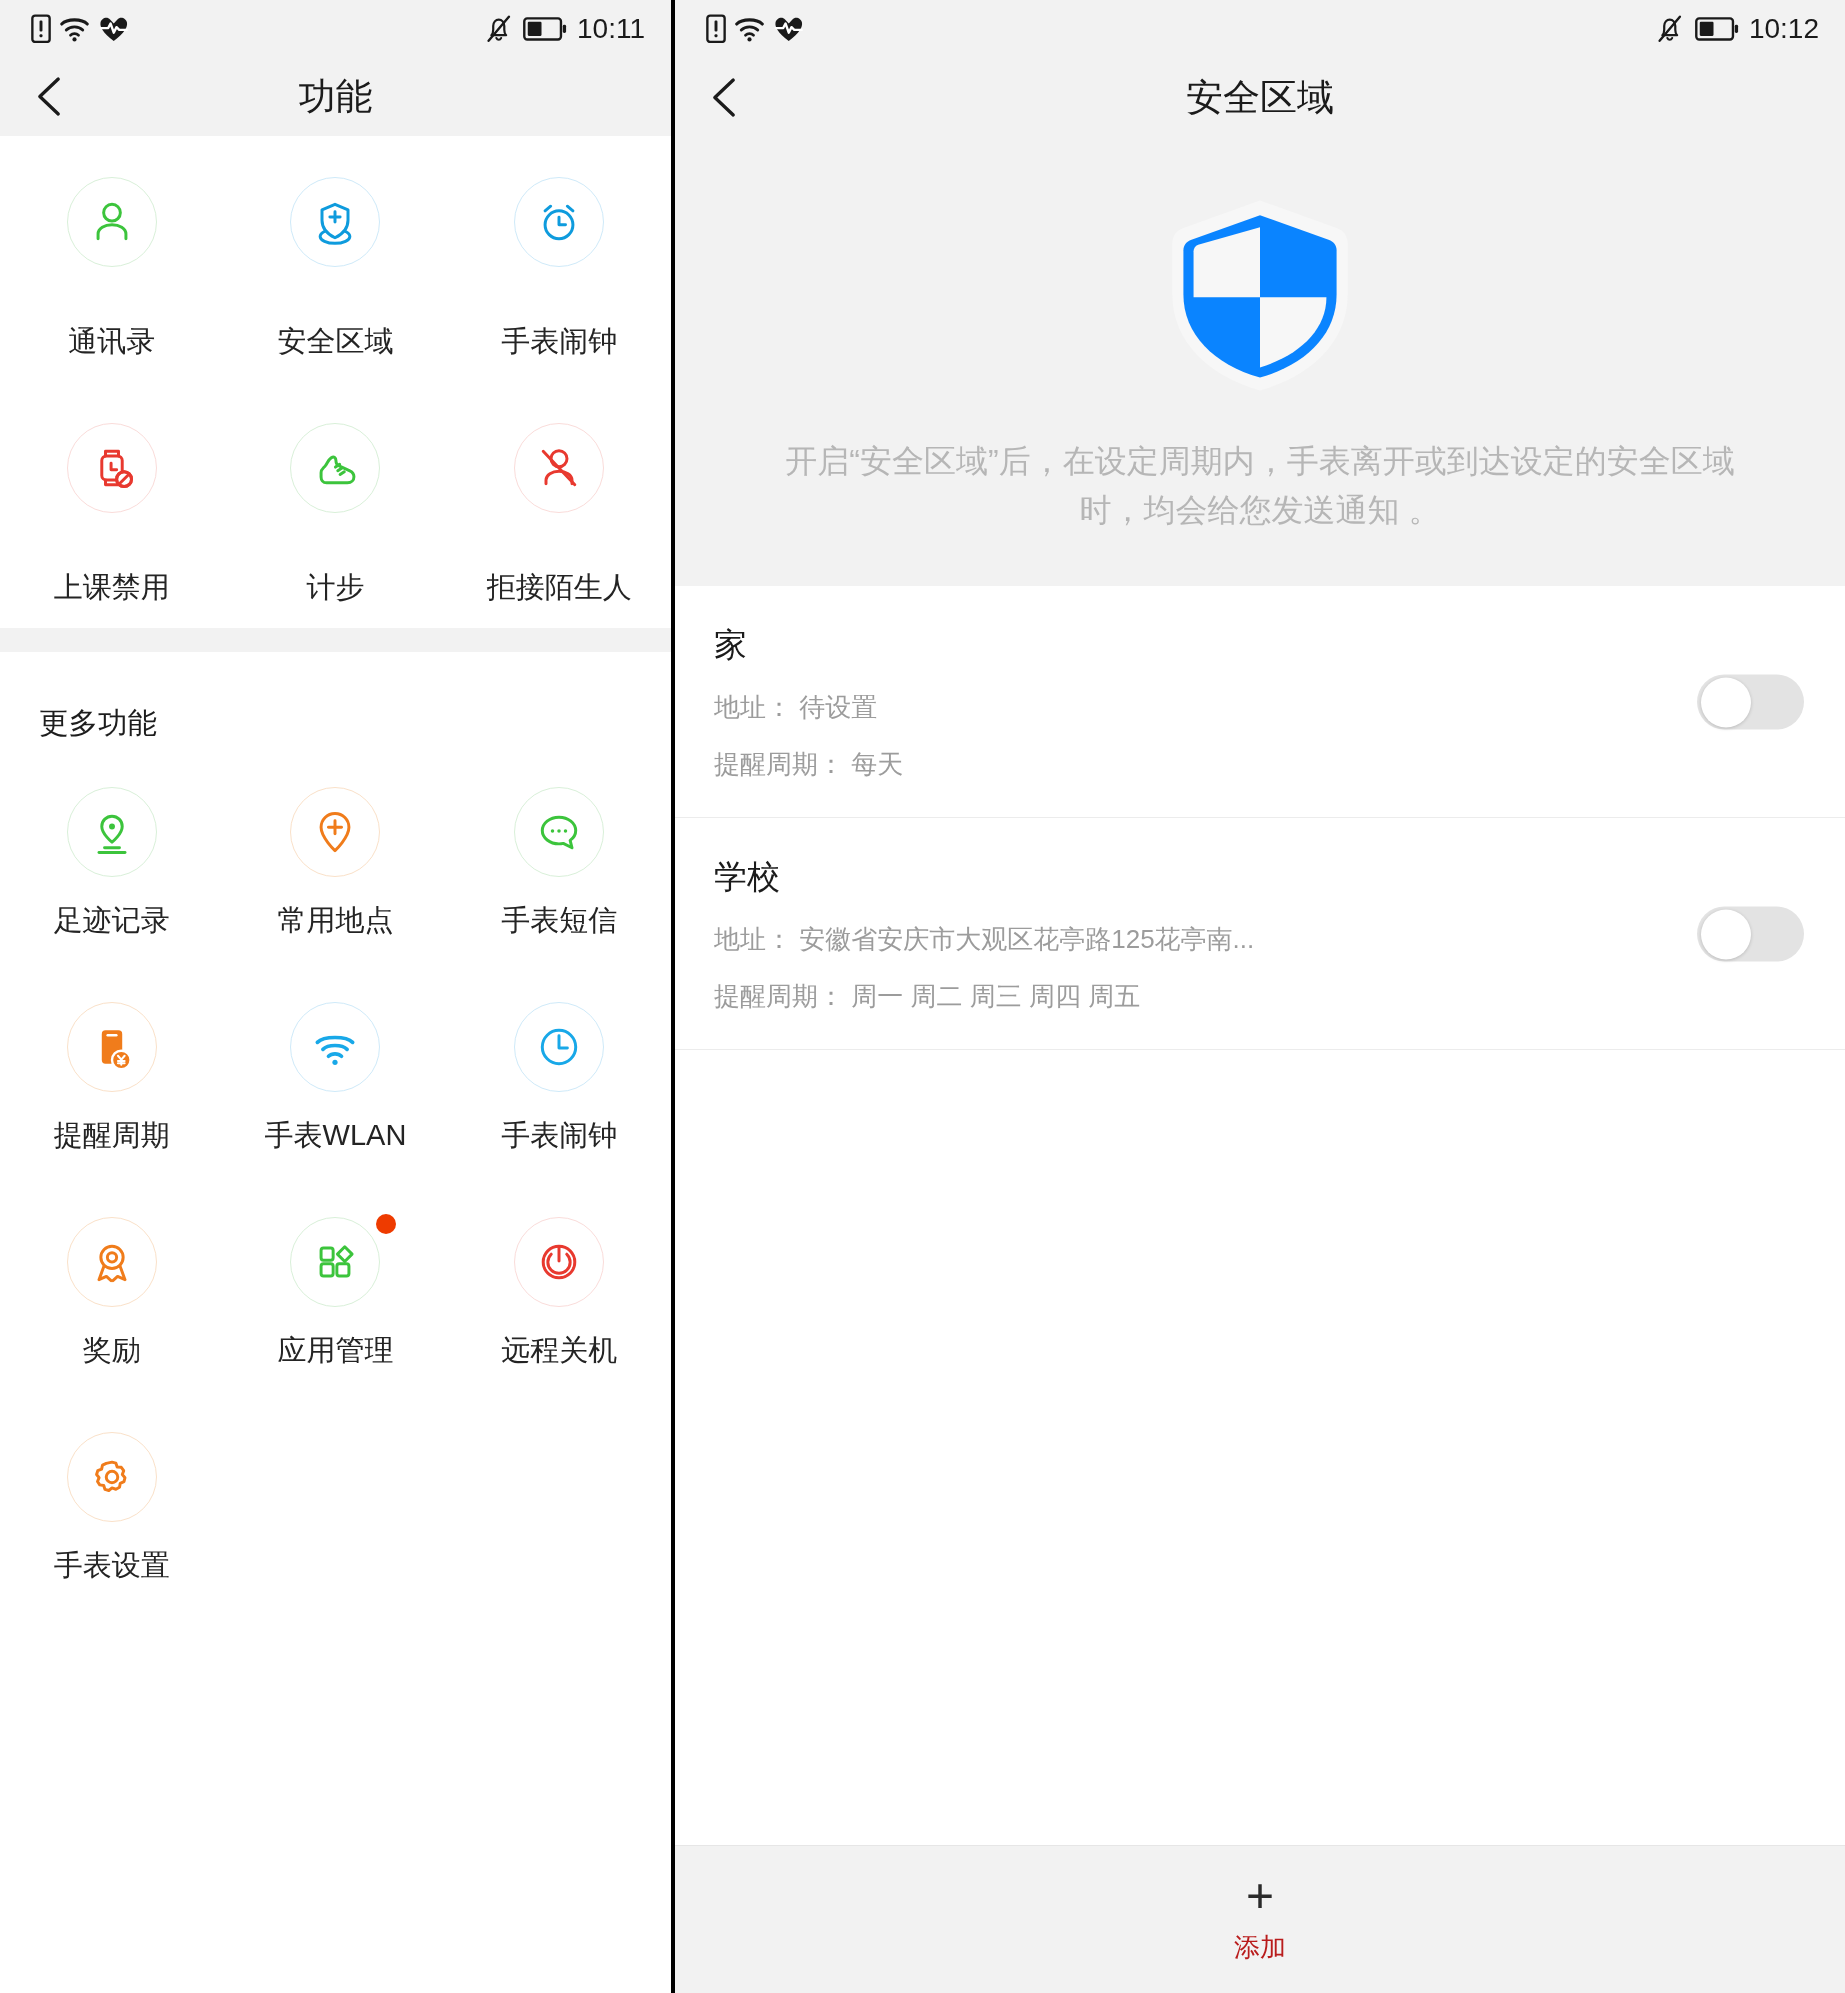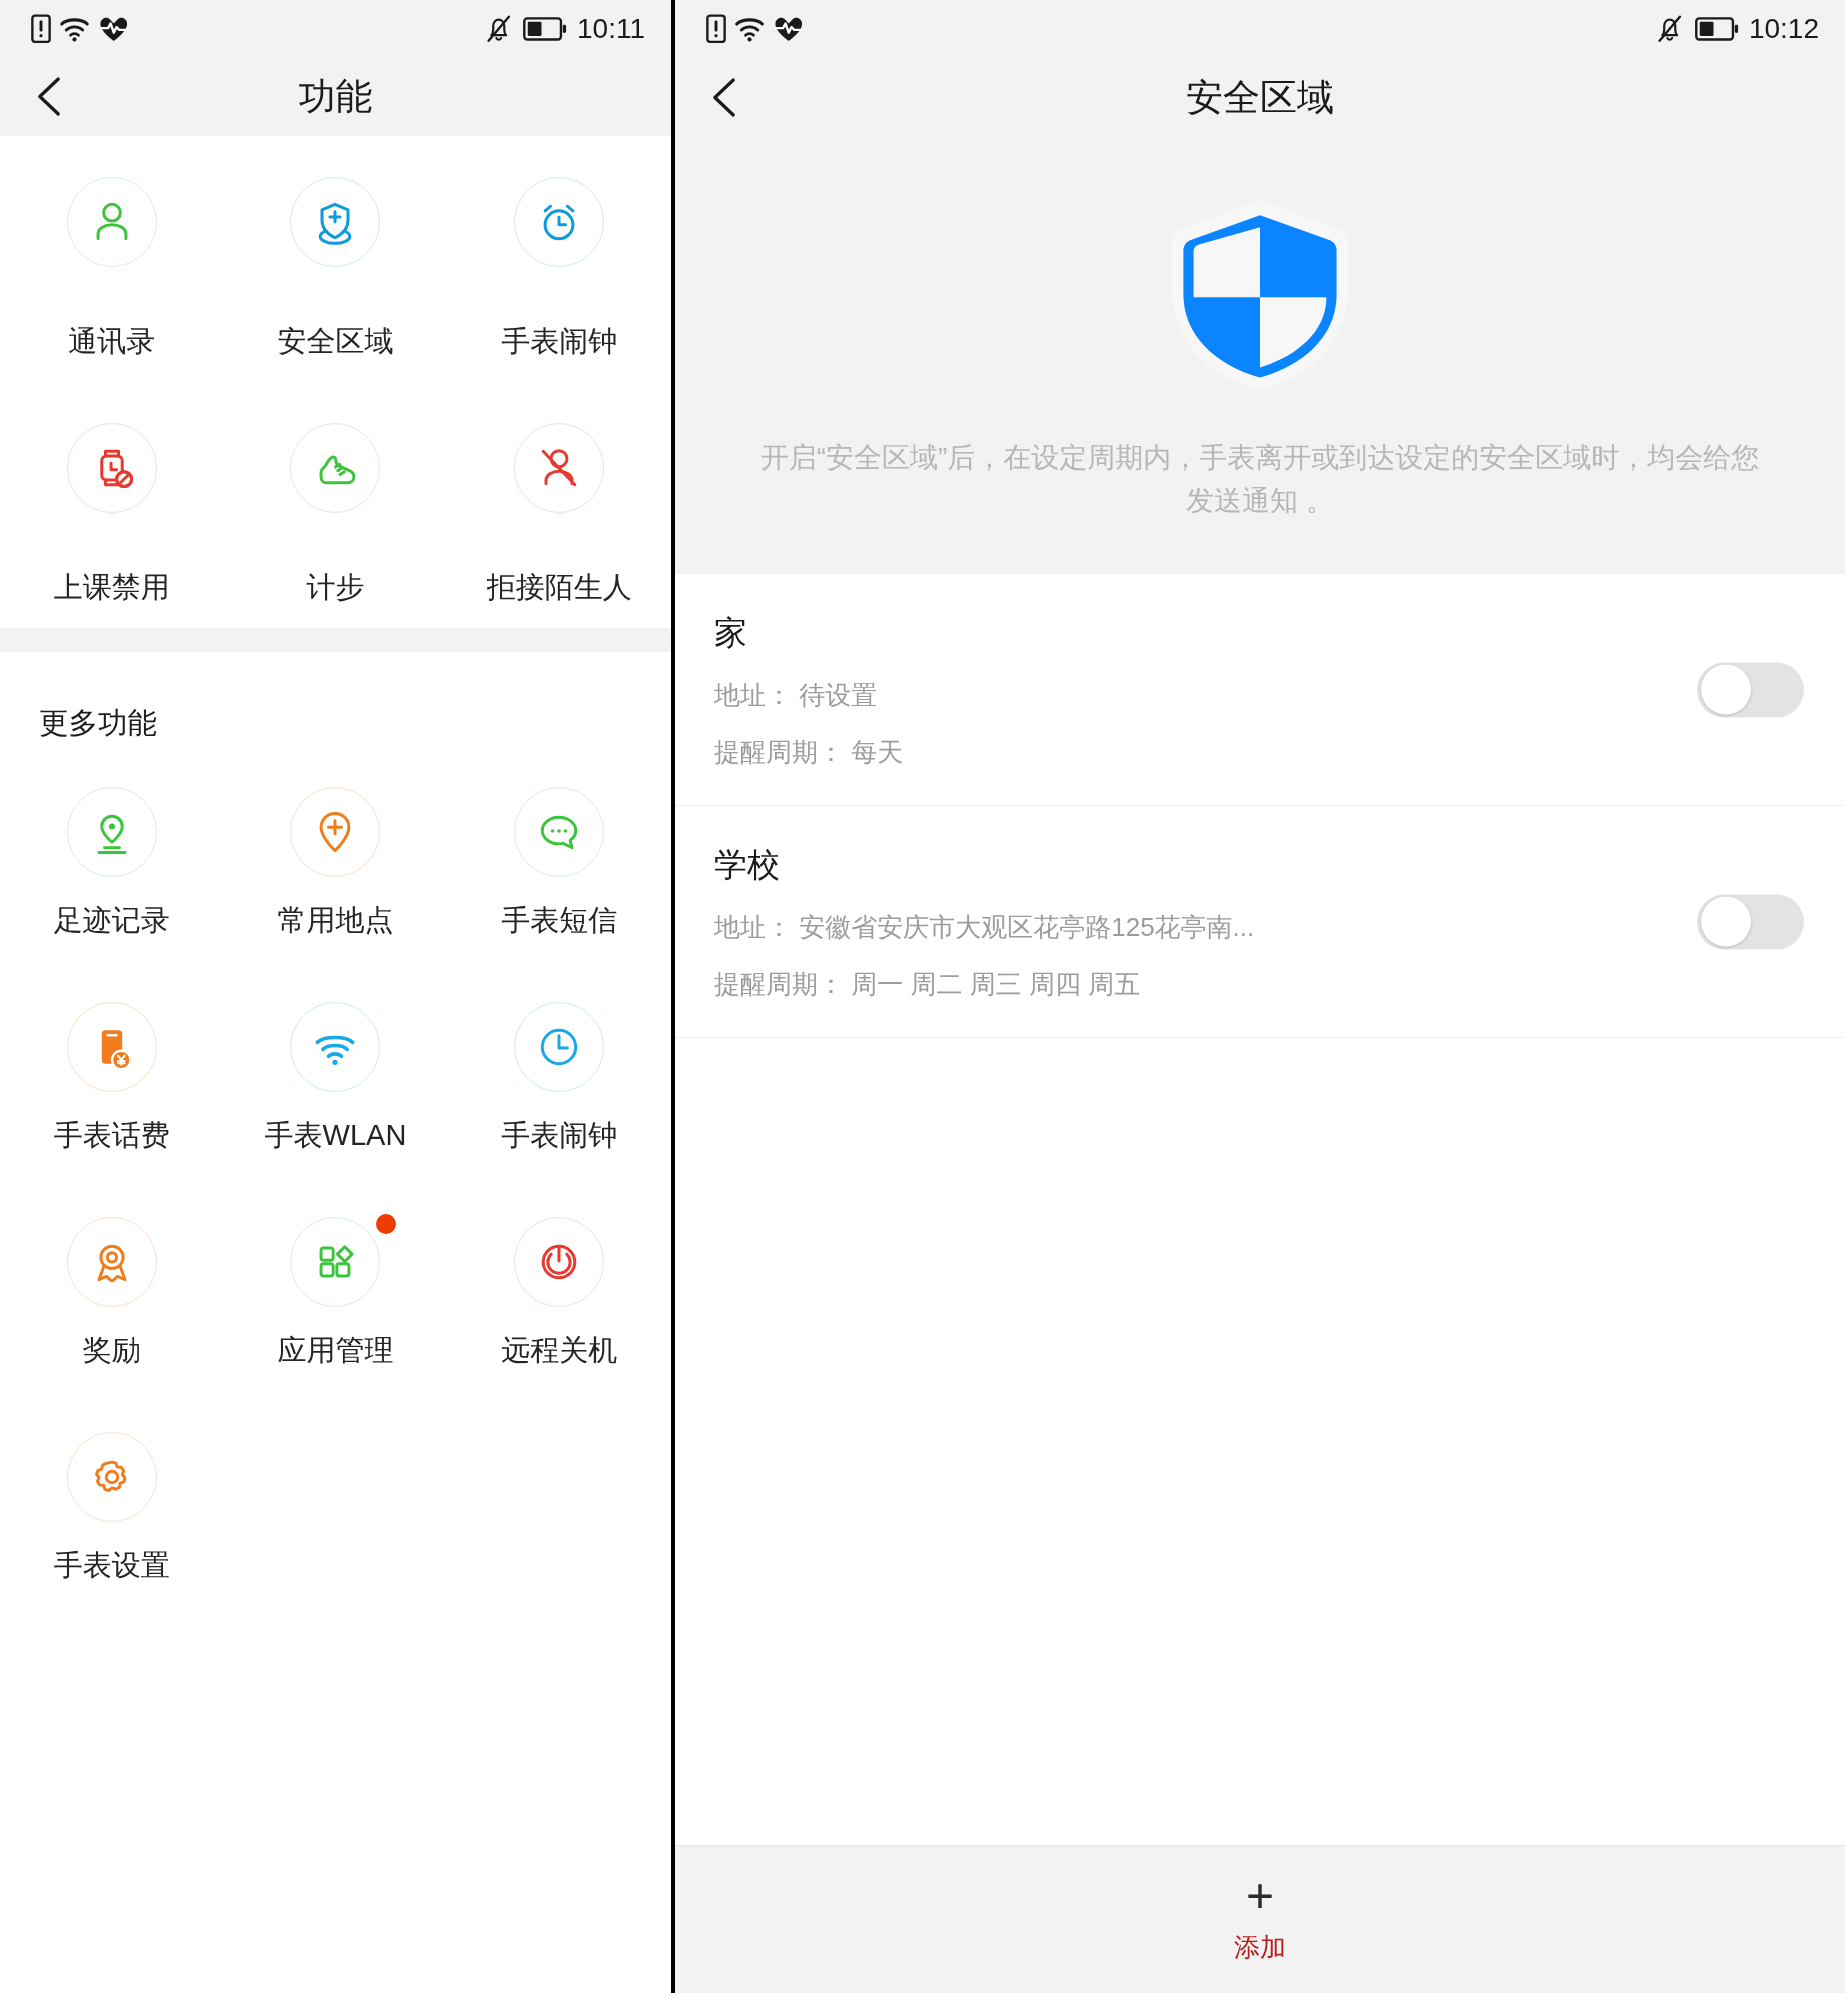--- a/index.html
+++ b/index.html
@@ -140,21 +140,21 @@
     background: #f2f2f2;
     padding: 55px 0 52px;
     display: flex;
     flex-direction: column;
     align-items: center;
   }
   .hero-desc {
     margin-top: 41px;
     width: 1006px;
     text-align: center;
-    font-size: 28px;
+    font-size: 32px;
     line-height: 1.52;
     color: #b6b6b6;
   }
   .zone-list { background: #ffffff; }
   .zone-item {
     position: relative;
     padding: 37px 41px 35px 39px;
     border-bottom: 1.8px solid #ececec;
     min-height: 138px;
     box-sizing: border-box;
@@ -383,21 +383,21 @@
               <svg width="52" height="52" viewBox="0 0 56 56" fill="none" stroke="#f07c1b" stroke-width="3.2" stroke-linecap="round" stroke-linejoin="round">
                 <rect x="17" y="10" width="22" height="36" rx="4" fill="#f07c1b" stroke="none"></rect>
                 <rect x="22" y="14" width="12" height="2.6" rx="1.3" fill="#ffffff" stroke="none"></rect>
                 <circle cx="38" cy="42" r="10" fill="#f07c1b" stroke="#ffffff" stroke-width="2.6"></circle>
                 <path d="M34.4 37.4 L38 41.6 L41.6 37.4" stroke="#ffffff" stroke-width="2.2"></path>
                 <line x1="38" y1="41.6" x2="38" y2="47" stroke="#ffffff" stroke-width="2.2"></line>
                 <line x1="34.4" y1="43" x2="41.6" y2="43" stroke="#ffffff" stroke-width="2.2"></line>
                 <line x1="34.4" y1="45.4" x2="41.6" y2="45.4" stroke="#ffffff" stroke-width="2.2"></line>
               </svg>
             </div>
-            <div class="cell-label">手表话费</div>
+            <div class="cell-label">提醒周期</div>
           </div>
           <div class="grid-cell">
             <div class="icon-wrap" style="border-color: rgb(207, 234, 249);">
               <svg width="52" height="52" viewBox="0 0 56 56" fill="none" stroke="#18a8e8" stroke-width="3.2" stroke-linecap="round" stroke-linejoin="round">
                 <path d="M9 23 C16 16 40 16 47 23" stroke-width="4"></path>
                 <path d="M15 30.5 C20.5 25 35.5 25 41 30.5" stroke-width="4"></path>
                 <path d="M21 38 C24.5 34.6 31.5 34.6 35 38" stroke-width="4"></path>
                 <circle cx="28" cy="44.5" r="2.8" fill="#18a8e8" stroke="none"></circle>
               </svg>
             </div>

